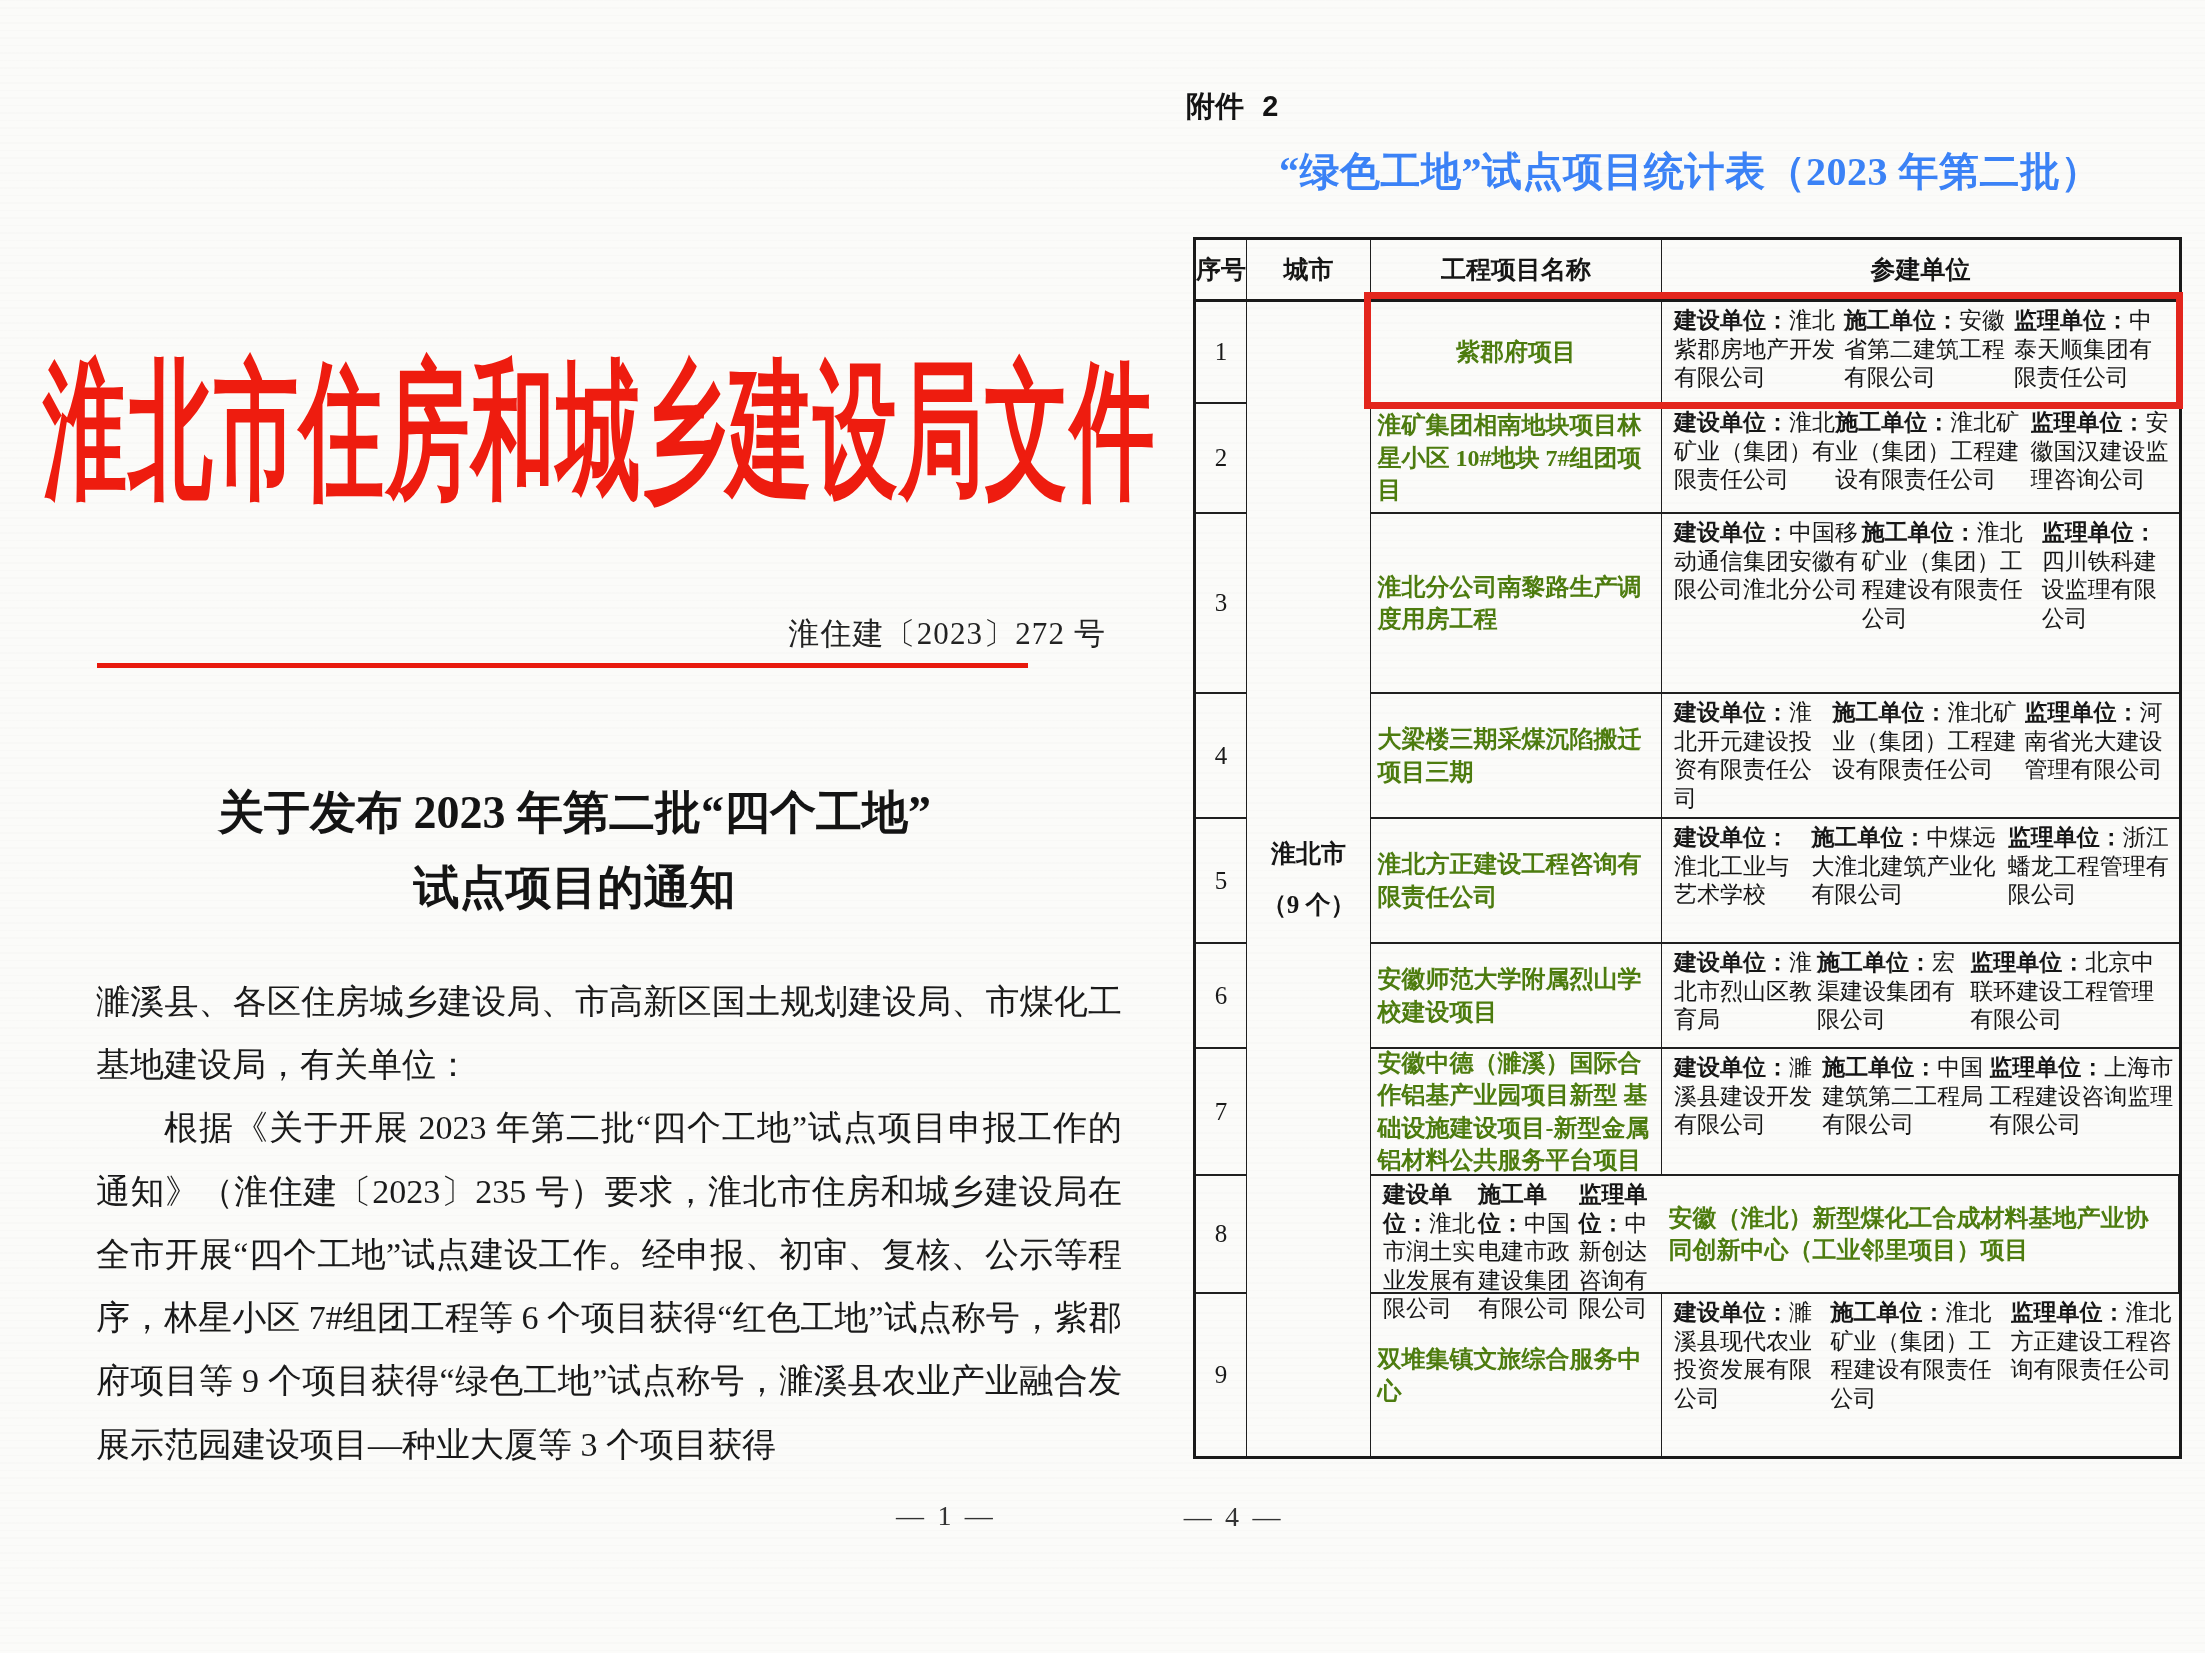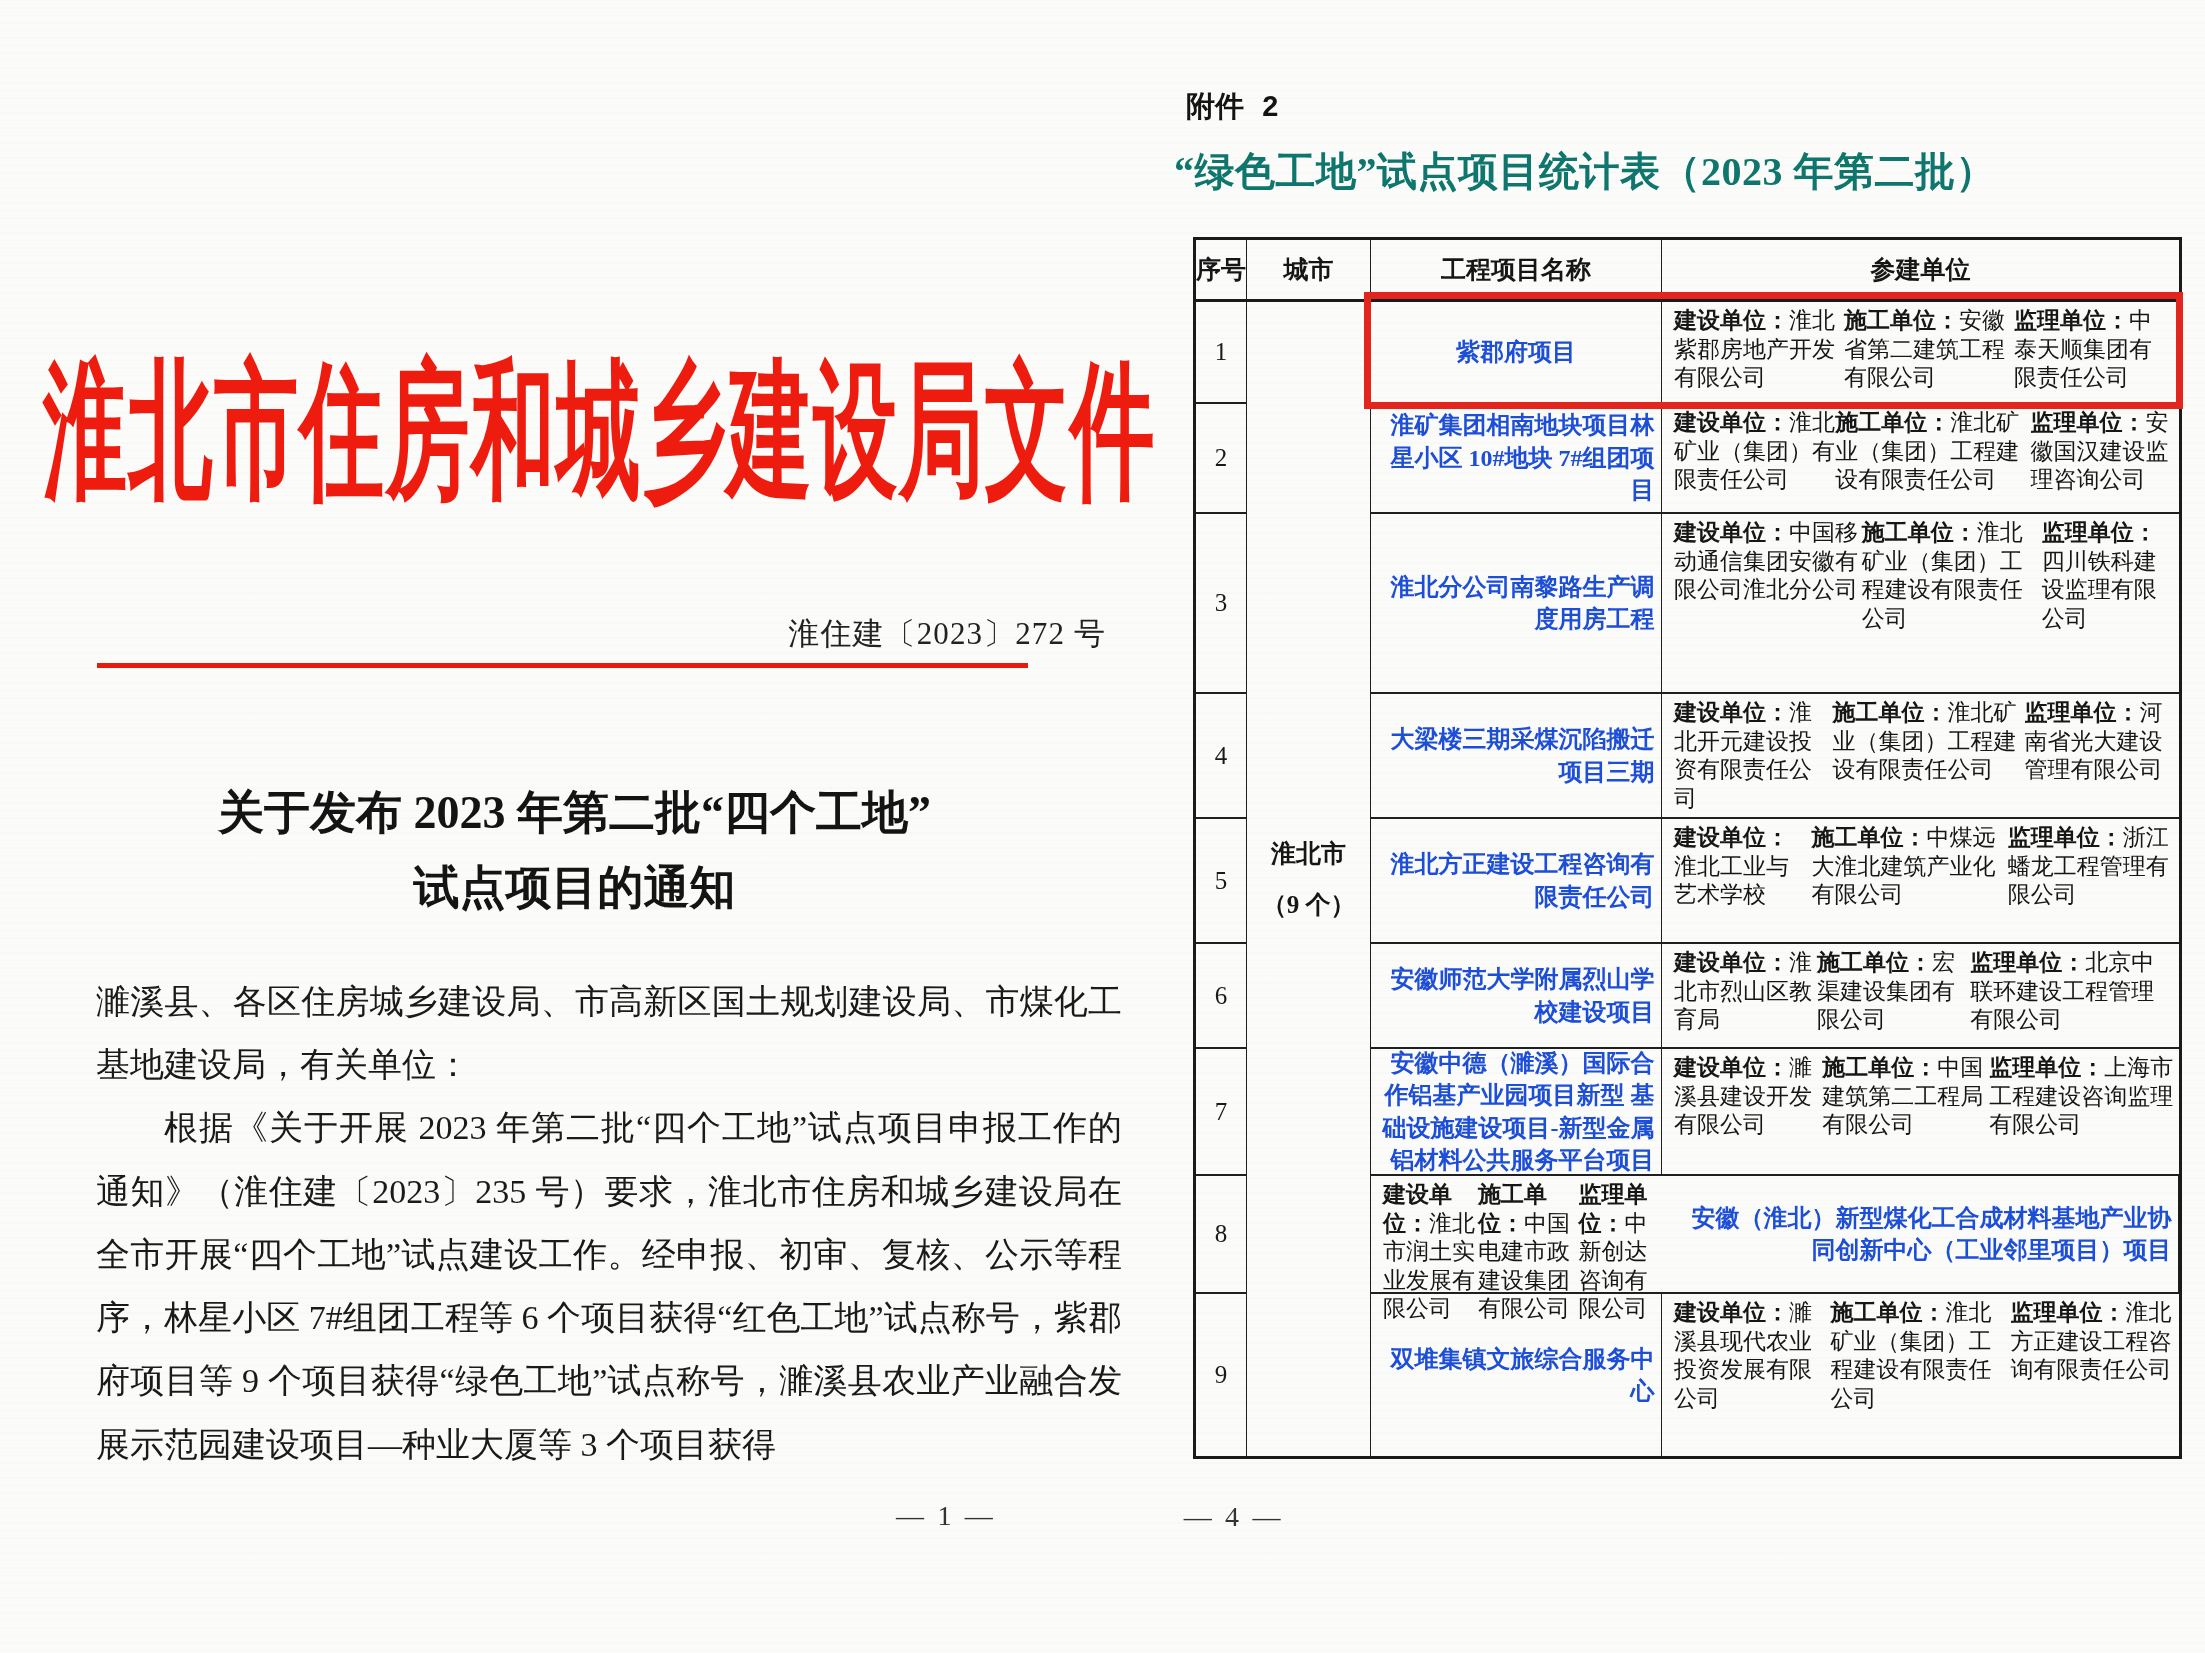--- a/index.html
+++ b/index.html
@@ -36,21 +36,21 @@
   }
   .doc-body p{margin:0;}
   .doc-body p.indent{text-indent:2em;}
   .page-num{position:absolute;font-size:28px;color:#333;letter-spacing:3.2px;white-space:nowrap;}
   .page-num.left-pn{top:1500px;left:853px;}
   
   .right-page{position:absolute;left:1174px;top:0;width:1032px;height:1654px;}
   .attachment-label{position:absolute;top:87px;left:12px;font-size:29px;font-weight:bold;color:#141414;font-family:Liberation Mono, monospace;}
   .table-title{
     position:absolute;top:144px;left:0;width:100%;
-    text-align:left;font-size:40px;font-weight:bold;letter-spacing:0.5px;color:#0f766e;
+    text-align:center;font-size:40px;font-weight:bold;letter-spacing:0.5px;color:#3b82f6;
   }
   .stat-table{
     position:absolute;left:19px;top:237px;
     display:grid;
     grid-template-columns:51px 124px 291px 517px;
     grid-template-rows:62px 102px 110px 180px 125px 125px 105px 127px 118px 162px;
     border:3.2px solid #1a1a1a;
     background:transparent;
   }
   .cell{box-sizing:border-box;display:flex;align-items:center;justify-content:center;}
@@ -58,22 +58,22 @@
   .th:nth-child(4){border-right:none;}
   .no-cell{font-size:25px;border-right:1.6px solid #1f1f1f;color:#1a1a1a;}
   .city-cell{
     grid-column:2;grid-row:2 / span 9;
     border-right:1.6px solid #1f1f1f;
     font-size:25px;font-weight:bold;text-align:center;line-height:1.5;color:#161616;
     flex-direction:column;
     gap:14px;
   }
   .proj-cell{
-    font-size:24px;font-weight:600;text-align:right;line-height:1.35;
-    border-right:1.6px solid #1f1f1f;padding:4.3px 6.5px;color:#1d4ed8;
+    font-size:24px;font-weight:600;text-align:left;line-height:1.35;
+    border-right:1.6px solid #1f1f1f;padding:4.3px 6.5px;color:#4d7c0f;
   }
   .units-cell{
     flex-direction:row;align-items:flex-start;justify-content:flex-end;
     padding:5.4px 4.3px 5.4px 12px;font-size:23px;line-height:1.24;color:#161616;
   }
   .unit-line{display:block;text-align:left;}
   .unit-label{font-weight:bold;}
   .bb{border-bottom:2.7px solid #1f1f1f;}
   .highlight-box{
     position:absolute;left:190px;top:292px;width:819px;height:117px;

